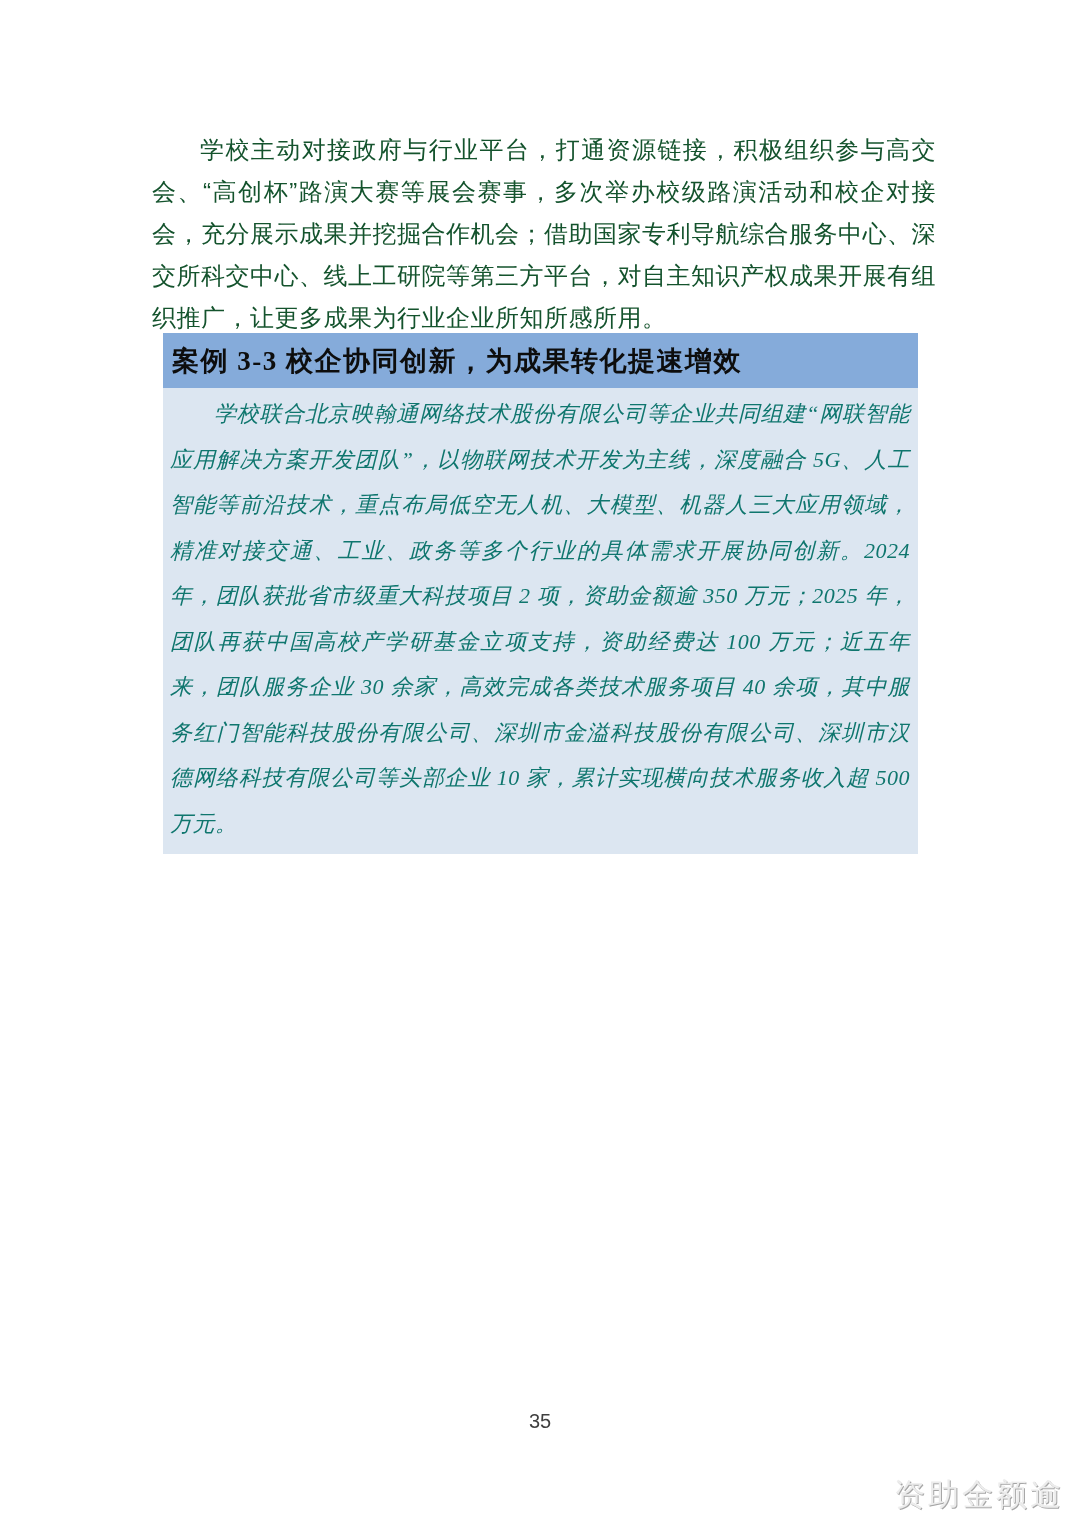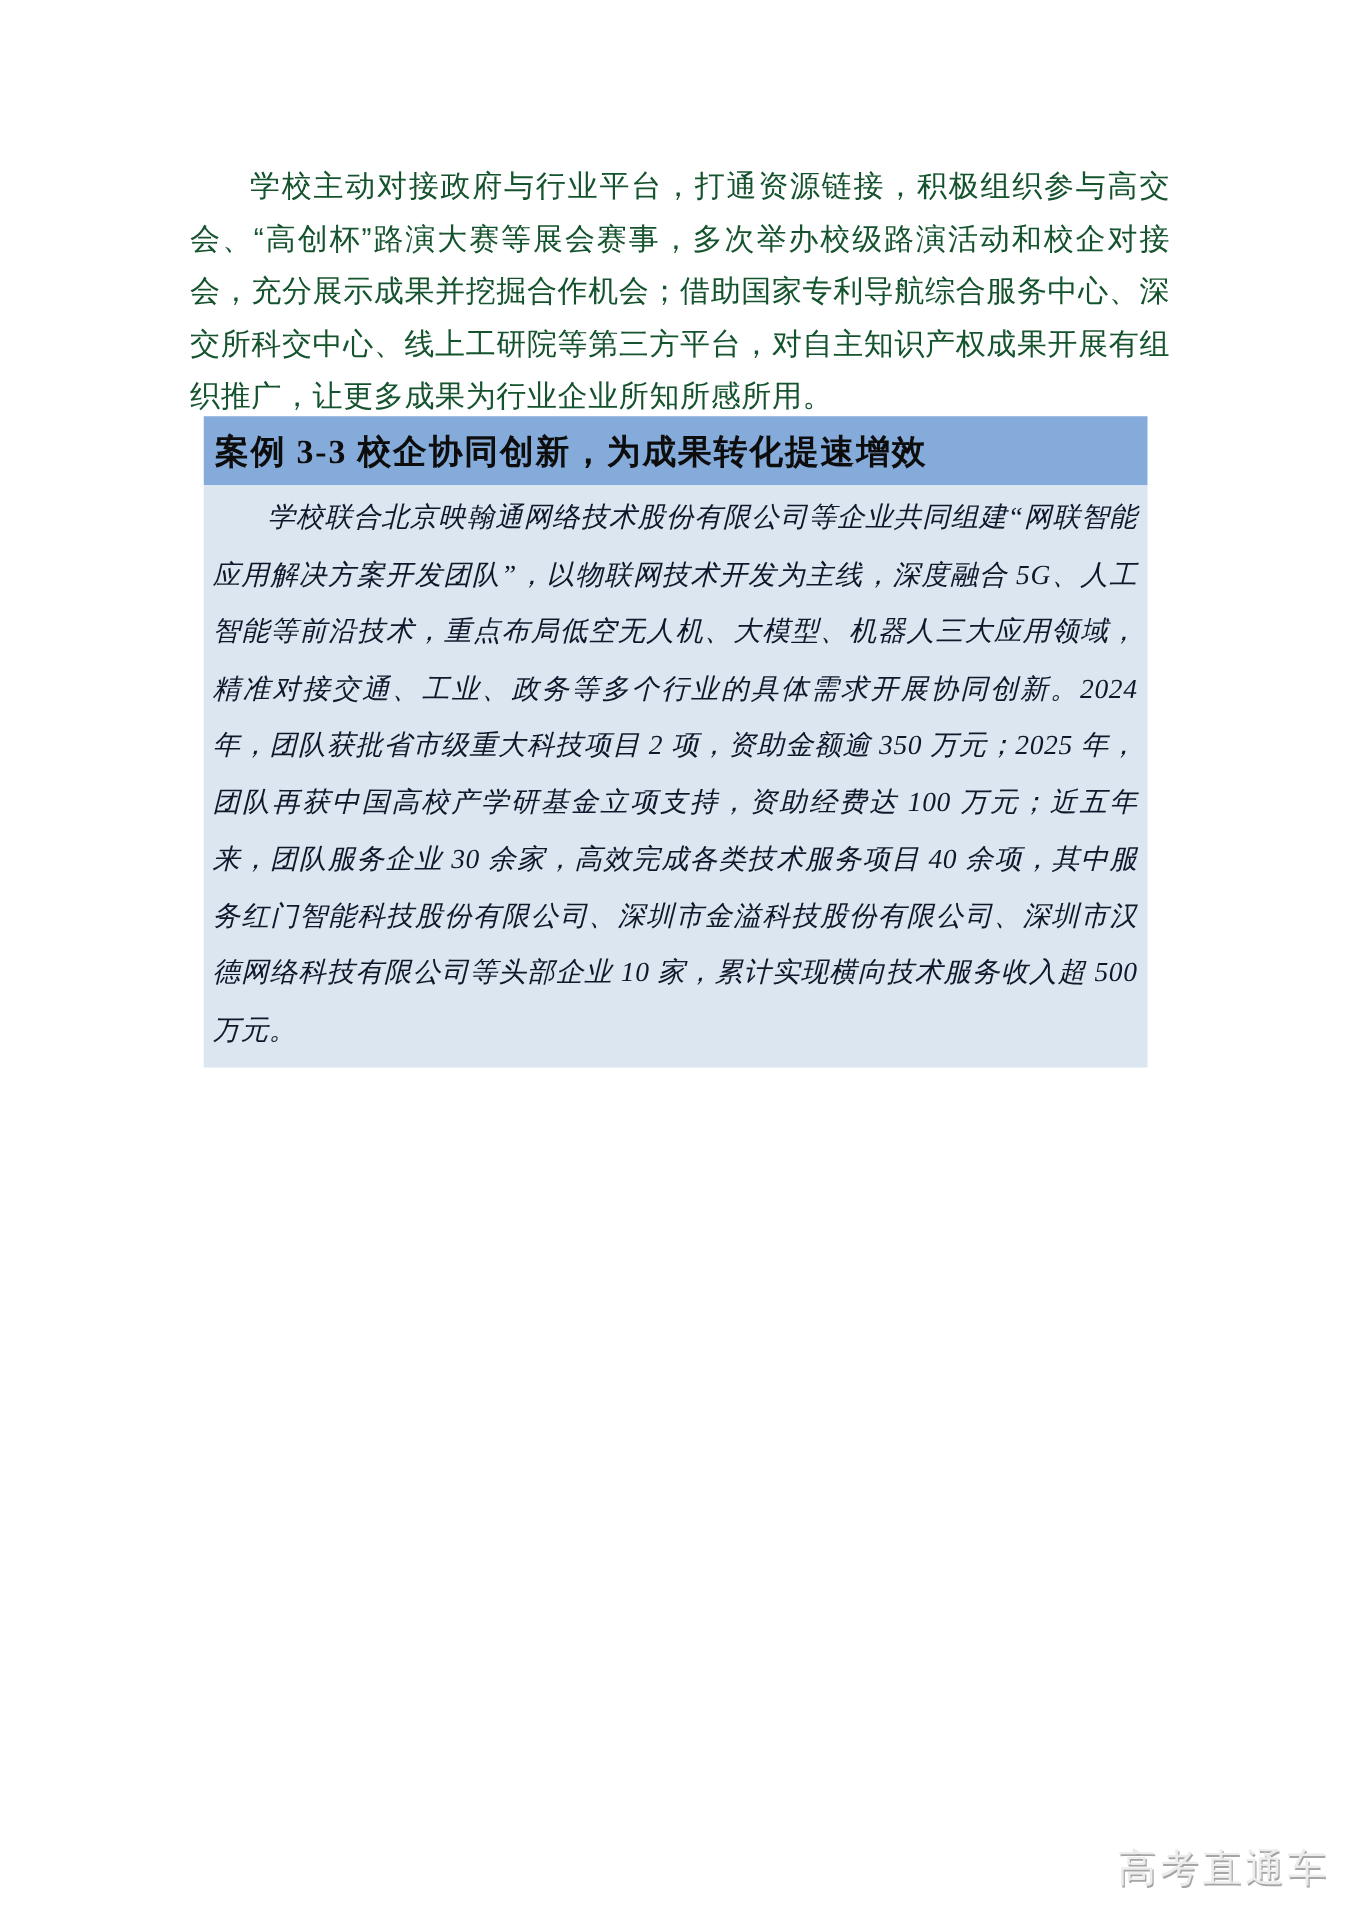--- a/index.html
+++ b/index.html
@@ -51,21 +51,21 @@
     letter-spacing: 1.5px;
   }
   .case-body {
     background: #dce6f1;
     padding: 3px 8px 8px 7px;
     box-sizing: border-box;
     font-family: "Liberation Serif", serif;
     font-style: italic;
     font-size: 22px;
     line-height: 45.5px;
-    color: #0f172a;
+    color: #0f766e;
     text-align: justify;
     letter-spacing: 0.5px;
   }
   .case-body p {
     margin: 0;
     text-indent: 2em;
   }
   
   .page-number {
     position: absolute;
@@ -96,16 +96,17 @@
 
   <p class="intro">学校主动对接政府与行业平台，打通资源链接，积极组织参与高交会、“高创杯”路演大赛等展会赛事，多次举办校级路演活动和校企对接会，充分展示成果并挖掘合作机会；借助国家专利导航综合服务中心、深交所科交中心、线上工研院等第三方平台，对自主知识产权成果开展有组织推广，让更多成果为行业企业所知所感所用。</p>
 
   <div class="case-box">
     <div class="case-header">案例 3-3 校企协同创新，为成果转化提速增效</div>
     <div class="case-body">
       <p>学校联合北京映翰通网络技术股份有限公司等企业共同组建“网联智能应用解决方案开发团队”，以物联网技术开发为主线，深度融合 5G、人工智能等前沿技术，重点布局低空无人机、大模型、机器人三大应用领域，精准对接交通、工业、政务等多个行业的具体需求开展协同创新。2024 年，团队获批省市级重大科技项目 2 项，资助金额逾 350 万元；2025 年，团队再获中国高校产学研基金立项支持，资助经费达 100 万元；近五年来，团队服务企业 30 余家，高效完成各类技术服务项目 40 余项，其中服务红门智能科技股份有限公司、深圳市金溢科技股份有限公司、深圳市汉德网络科技有限公司等头部企业 10 家，累计实现横向技术服务收入超 500 万元。</p>
     </div>
   </div>
 
+  <div class="page-number">35</div>
 
-  <div class="watermark">高考直通车</div>
+  <div class="watermark">资助金额逾</div>
 
 </div>
 
 </body></html>

